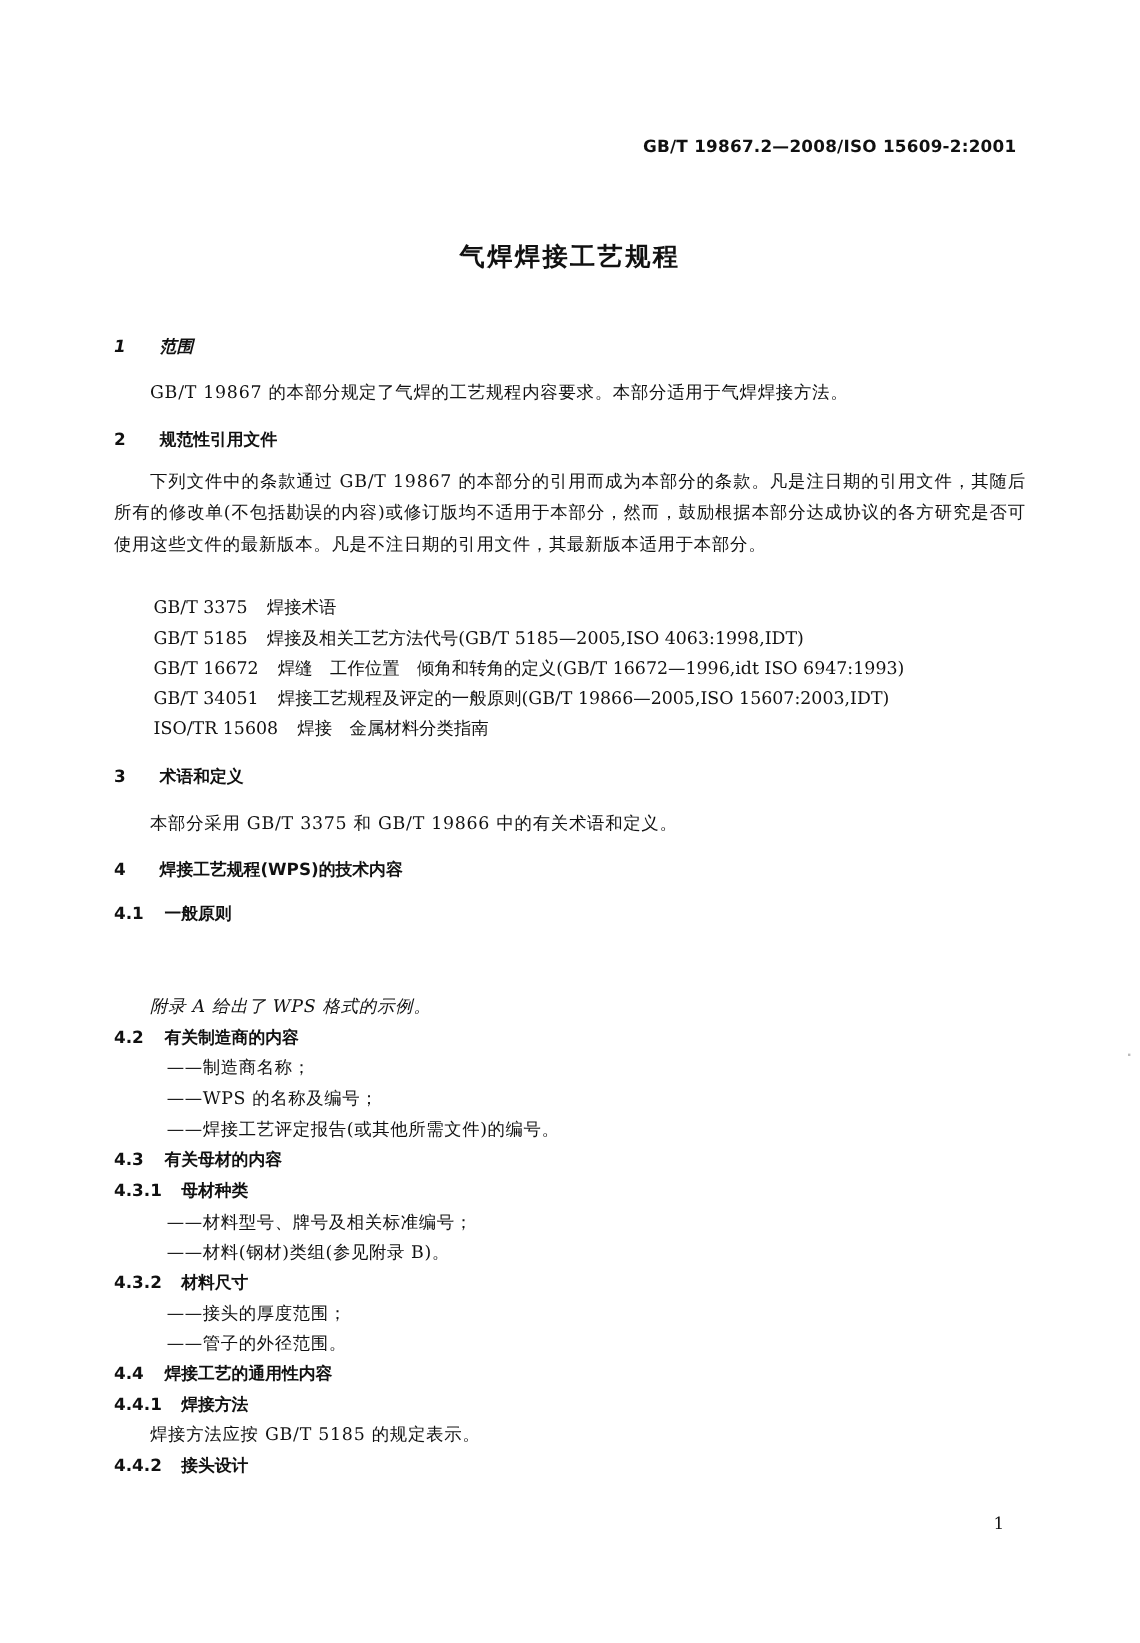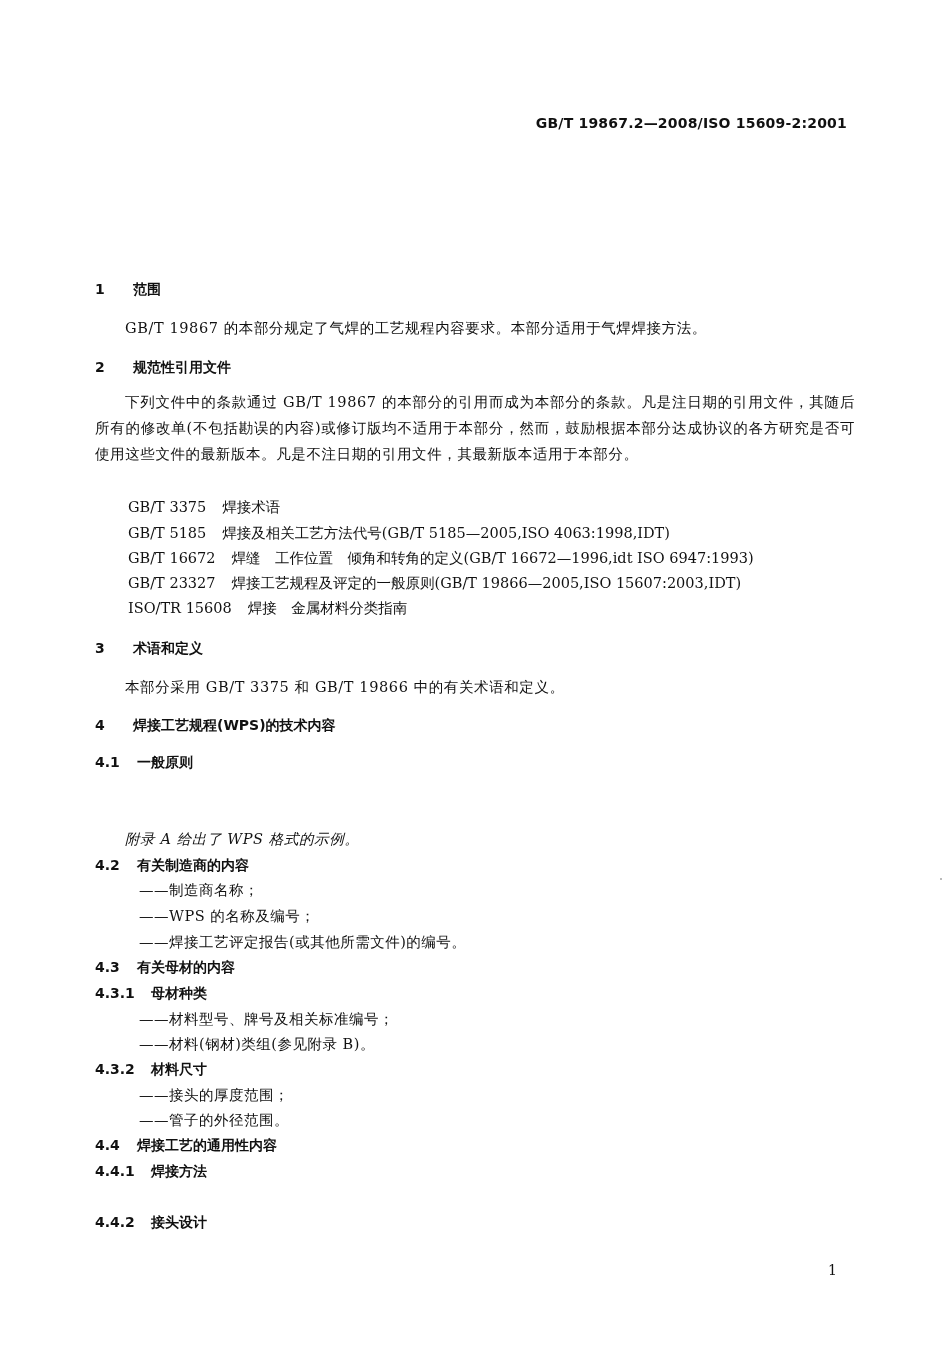--- a/index.html
+++ b/index.html
@@ -24,42 +24,43 @@
   .page-num { position: absolute; left: 828px; top: 1262px; font-size: 14px; }
   .speck { position: absolute; left: 940px; top: 878px; width: 2px; height: 2px; background: #bbb; }
 </style>
 </head>
 <body>
 
 <div class="page">
 
   <div class="std-code">GB/T 19867.2—2008/ISO 15609-2:2001</div>
 
+  <div class="title">气焊焊接工艺规程</div>
 
-  <div class="line h1" style="left:95px; top:279px;">
+  <div class="line h1" style="left:95px; top:279px;font-style:italic;">
     <span class="num">1</span><span>范围</span>
   </div>
   <div class="line body" style="left:125px; top:318px;">GB/T 19867 的本部分规定了气焊的工艺规程内容要求。本部分适用于气焊焊接方法。</div>
 
   <div class="line h1" style="left:95px; top:357px;">
     <span class="num">2</span><span>规范性引用文件</span>
   </div>
   <div class="para" style="top:389px;">下列文件中的条款通过 GB/T 19867 的本部分的引用而成为本部分的条款。凡是注日期的引用文件，其随后所有的修改单(不包括勘误的内容)或修订版均不适用于本部分，然而，鼓励根据本部分达成协议的各方研究是否可使用这些文件的最新版本。凡是不注日期的引用文件，其最新版本适用于本部分。</div>
 
   <div class="line ref" style="top:497px;">
     <span class="code">GB/T 3375</span><span>焊接术语</span>
   </div>
   <div class="line ref" style="top:523px;">
     <span class="code">GB/T 5185</span><span>焊接及相关工艺方法代号(GB/T 5185—2005,ISO 4063:1998,IDT)</span>
   </div>
   <div class="line ref" style="top:548px;">
     <span class="code">GB/T 16672</span><span>焊缝　工作位置　倾角和转角的定义(GB/T 16672—1996,idt ISO 6947:1993)</span>
   </div>
   <div class="line ref" style="top:573px;">
-    <span class="code">GB/T 23327</span><span>焊接工艺规程及评定的一般原则(GB/T 19866—2005,ISO 15607:2003,IDT)</span>
+    <span class="code">GB/T 34051</span><span>焊接工艺规程及评定的一般原则(GB/T 19866—2005,ISO 15607:2003,IDT)</span>
   </div>
   <div class="line ref" style="top:598px;">
     <span class="code">ISO/TR 15608</span><span>焊接　金属材料分类指南</span>
   </div>
 
   <div class="line h1" style="left:95px; top:638px;">
     <span class="num">3</span><span>术语和定义</span>
   </div>
   <div class="line body" style="left:125px; top:677px;">本部分采用 GB/T 3375 和 GB/T 19866 中的有关术语和定义。</div>
 
@@ -93,20 +94,21 @@
   </div>
   <div class="line dash" style="top:1085px;">——接头的厚度范围；</div>
   <div class="line dash" style="top:1110px;">——管子的外径范围。</div>
 
   <div class="line h1 h2" style="left:95px; top:1135px;">
     <span class="num">4.4</span><span>焊接工艺的通用性内容</span>
   </div>
   <div class="line h1 h3" style="left:95px; top:1161px;">
     <span class="num">4.4.1</span><span>焊接方法</span>
   </div>
+  <div class="line body" style="left:125px; top:1186px;">焊接方法应按 GB/T 5185 的规定表示。</div>
 
   <div class="line h1 h3" style="left:95px; top:1212px;">
     <span class="num">4.4.2</span><span>接头设计</span>
   </div>
 
   <div class="page-num">1</div>
 
   <div class="speck"></div>
 </div>
 

